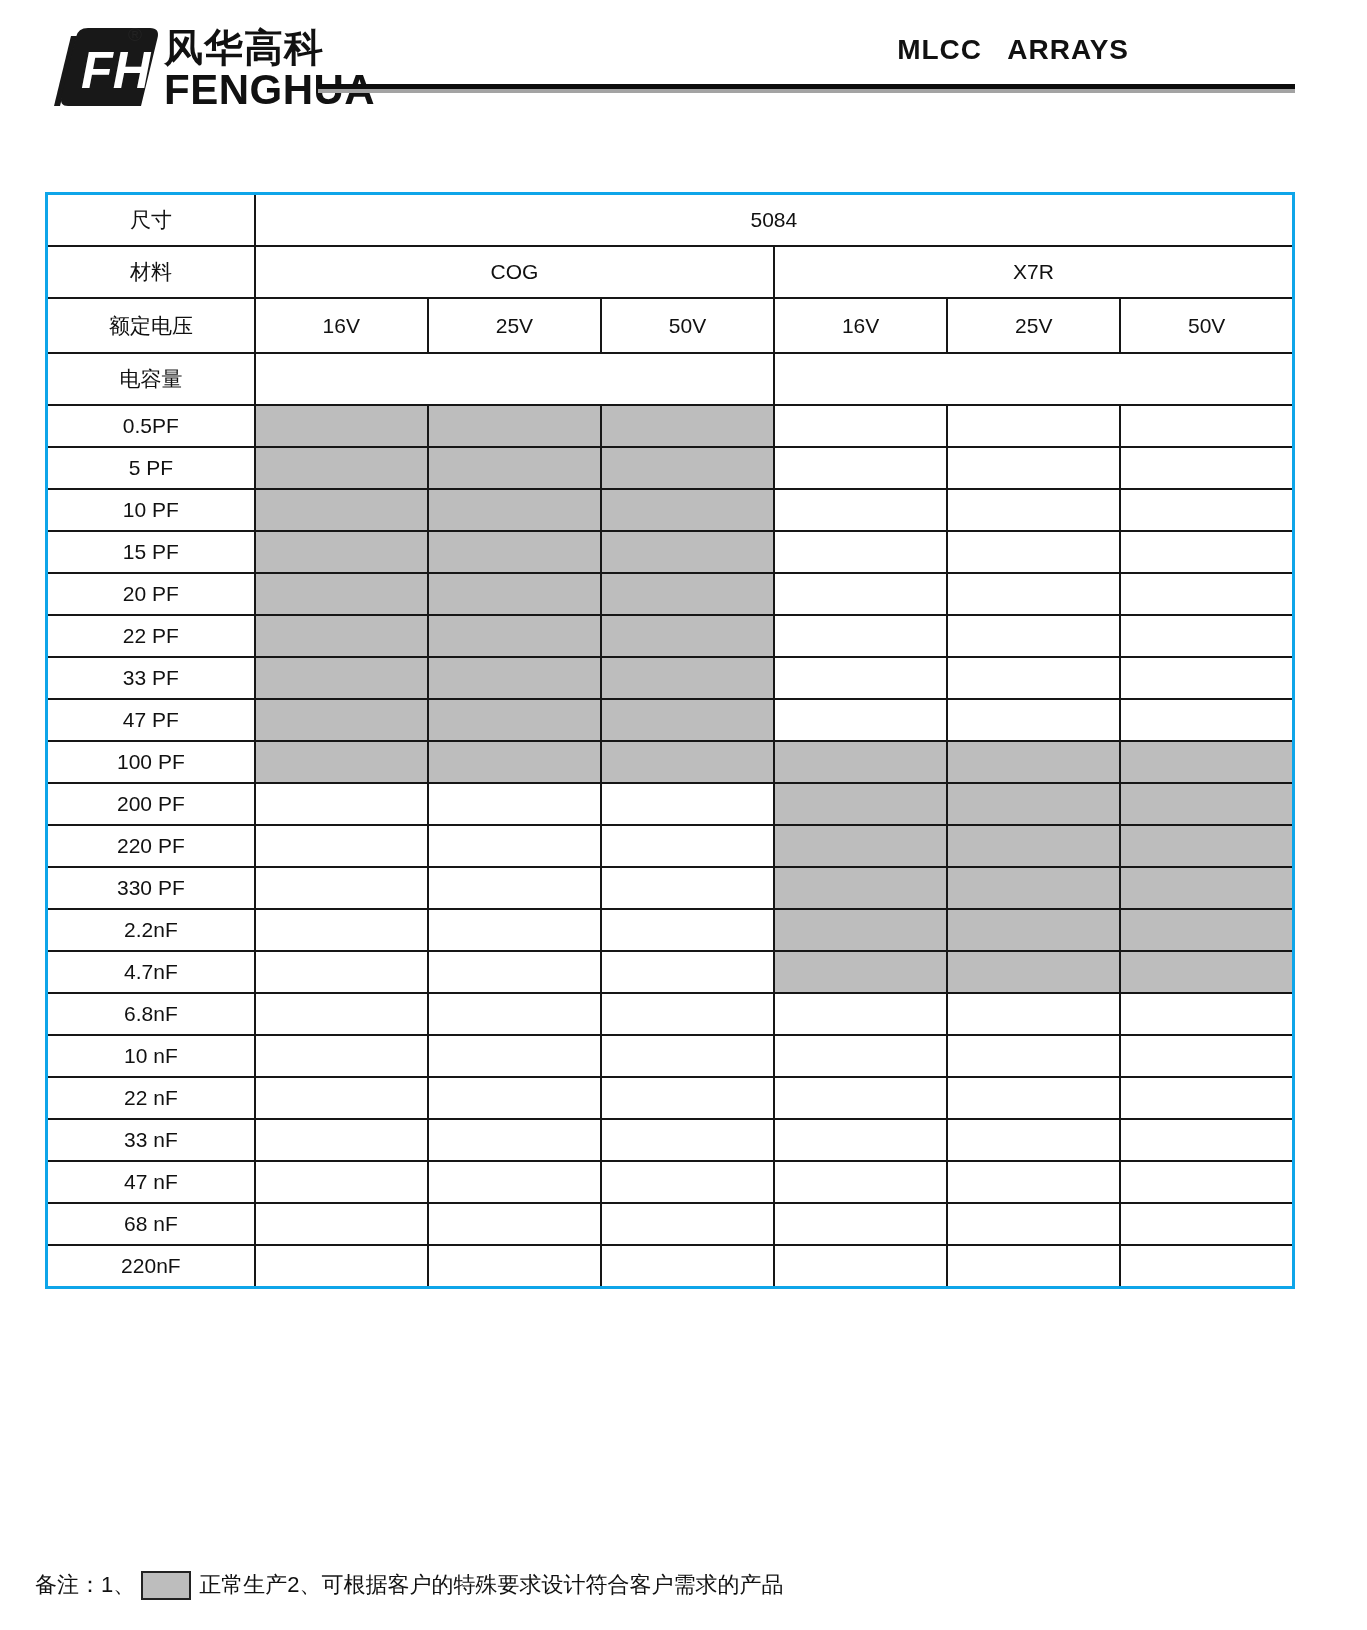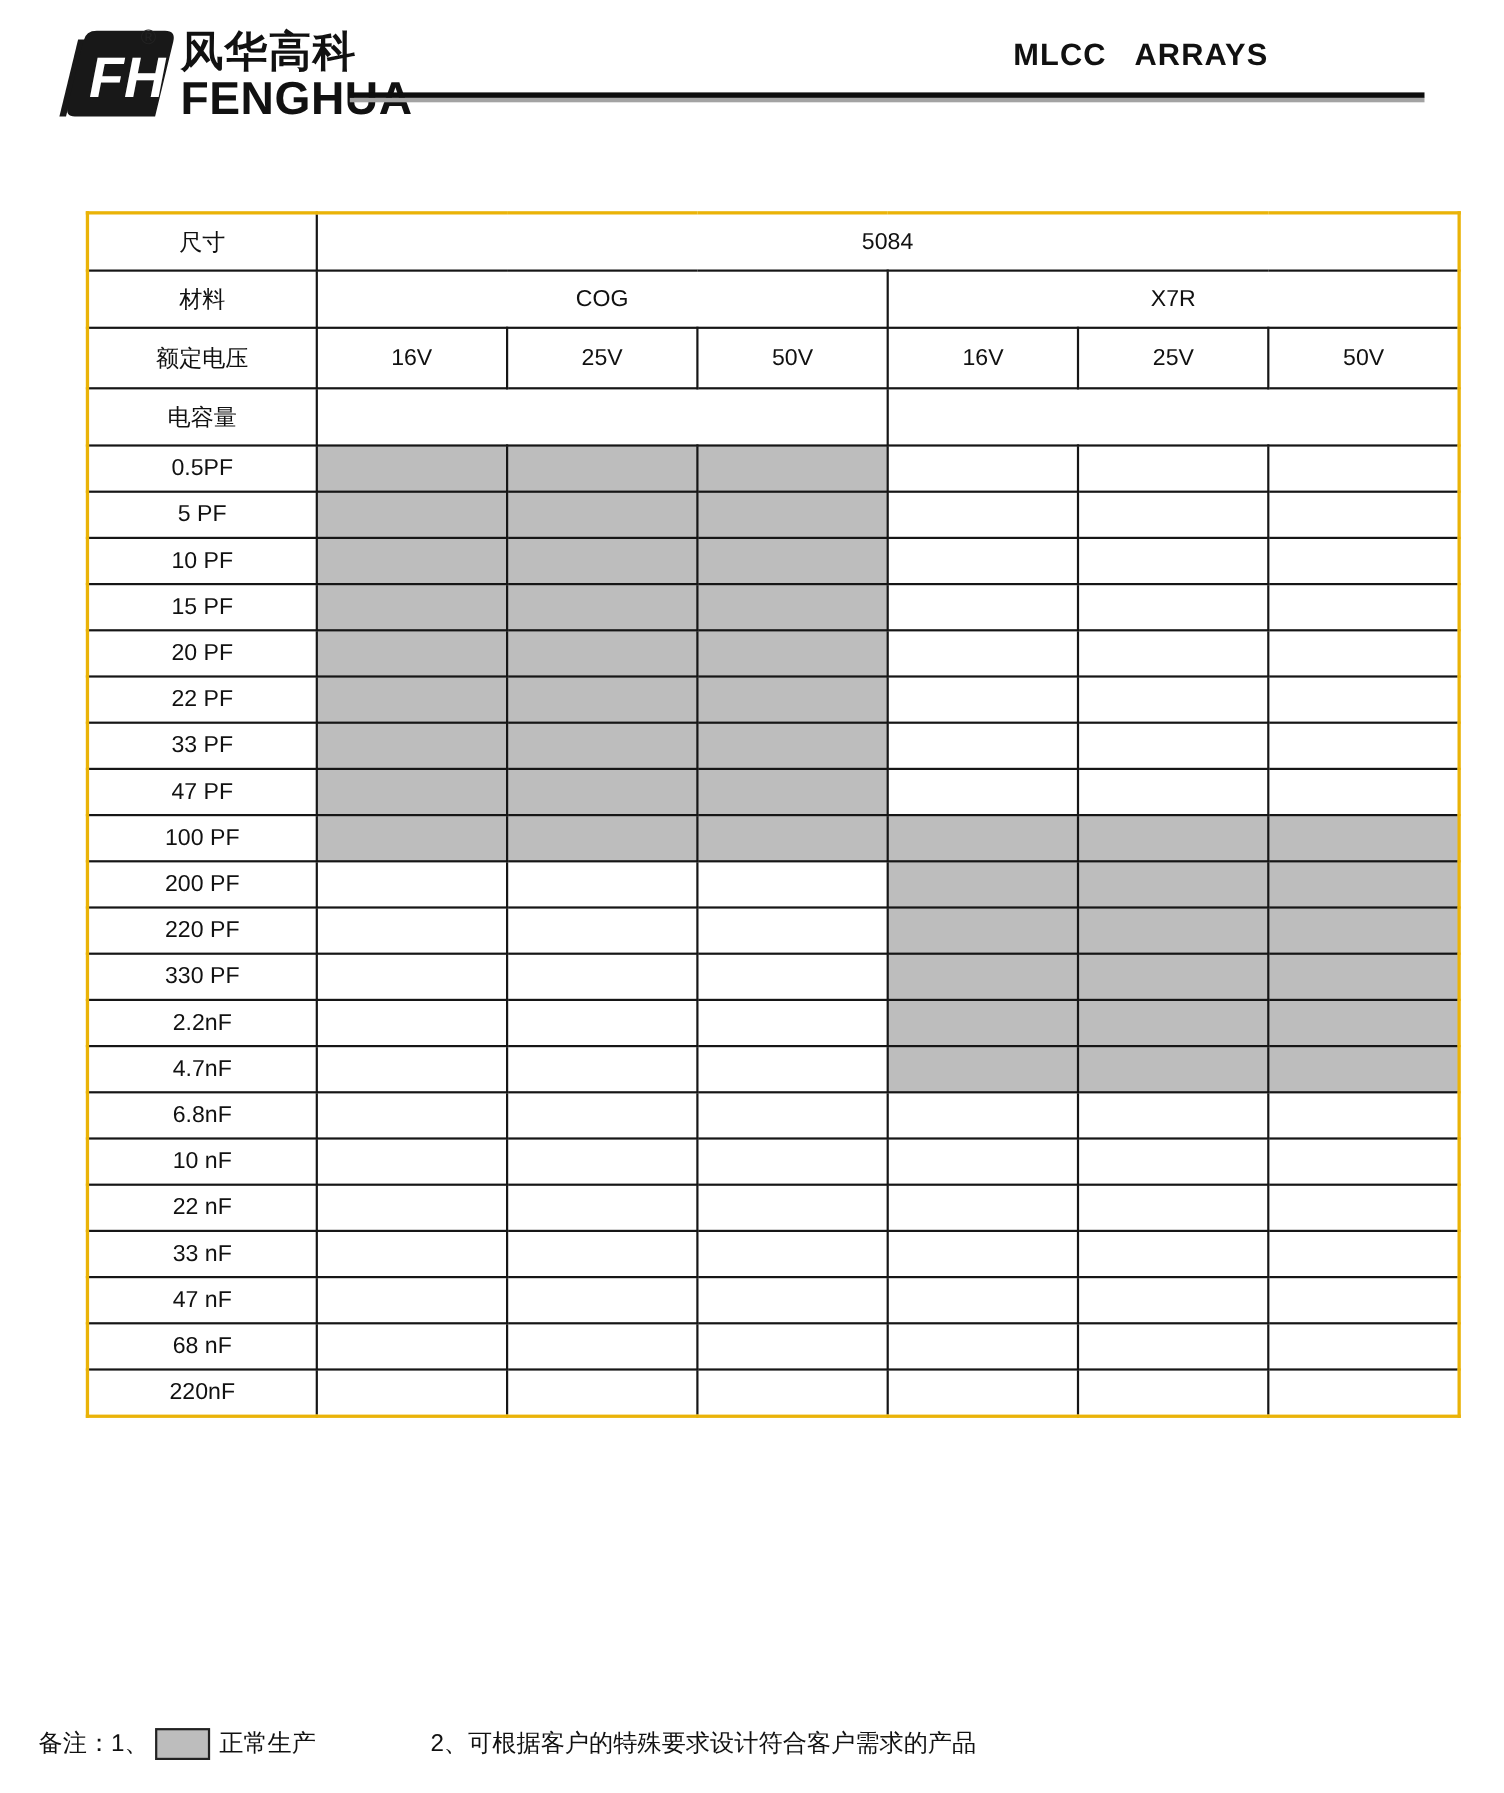--- a/index.html
+++ b/index.html
@@ -1,21 +1,21 @@
 <!DOCTYPE html>
 <html><head>
 <meta charset="utf-8">
 <style>
   html,body{margin:0;padding:0;}
   body{
     width:1367px;height:1630px;position:relative;background:#ffffff;
     font-family:"Liberation Sans",sans-serif;color:#111;overflow:hidden;
   }
   
-  .hdr{position:absolute;left:0;top:0;width:1229px;height:140px;padding-left:24px;}
+  .hdr{position:absolute;left:0;top:0;width:1229px;height:140px;}
   .logo-mark{position:absolute;left:44px;top:24px;}
   .reg{position:absolute;left:128px;top:24px;font-size:19px;color:#222;}
   .brand{position:absolute;left:164px;top:28px;line-height:1;}
   .brand-cn{font-size:39px;font-weight:bold;letter-spacing:1px;display:block;}
   .brand-en{font-size:42px;font-weight:bold;letter-spacing:0.5px;display:block;margin-top:2px;}
   .doc-title{
     position:absolute;right:100px;top:34px;font-size:28px;font-weight:bold;
     white-space:pre;letter-spacing:1px;
   }
   .rule-black{position:absolute;left:318px;top:84px;width:977px;height:5px;background:#0d0d0d;}
@@ -23,37 +23,37 @@
 
   
   table.spec{
     position:absolute;left:45px;top:192px;width:1250px;
     border-collapse:collapse;table-layout:fixed;
   }
   table.spec td{
     border:2px solid #161616;text-align:center;vertical-align:middle;
     font-size:21px;padding:0;
   }
-  table.spec{border:3px solid #eab308;margin-left:33px;}
+  table.spec{border:3px solid #0ea5e9;}
   tr.hrow td{height:50px;}
   tr.vrow td{height:53px;}
   tr.data-row td{height:40px;}
   col.c-label{width:16.7%;}
   col.c-val{width:13.883%;}
 
   
   .footer{
     position:absolute;left:35px;top:1565px;width:1300px;height:40px;
     display:flex;align-items:center;font-size:22px;
   }
   .legend-swatch{
     width:46px;height:25px;border:2px solid #222;display:inline-block;
     margin:0 8px 0 6px;
   }
-  .note2{margin-left:104px;}
+  .note2{}
 </style>
 </head>
 <body>
 
 <div class="hdr">
   <svg class="logo-mark" width="120" height="86" viewBox="0 0 120 86" aria-hidden="true">
     <path d="M10 82 L27 12 L33 12 L16 82 Z" fill="#181818"></path>
     <path d="M44 4 H106 Q116 4 113.5 14 L97 82 H24 Q15 82 17.5 72 L32 13 Q34 4 44 4 Z" fill="#181818"></path>
     <text x="37" y="64" font-family="'Liberation Sans',sans-serif" font-size="52" font-weight="bold" font-style="italic" fill="#ffffff">FH</text>
   </svg>

